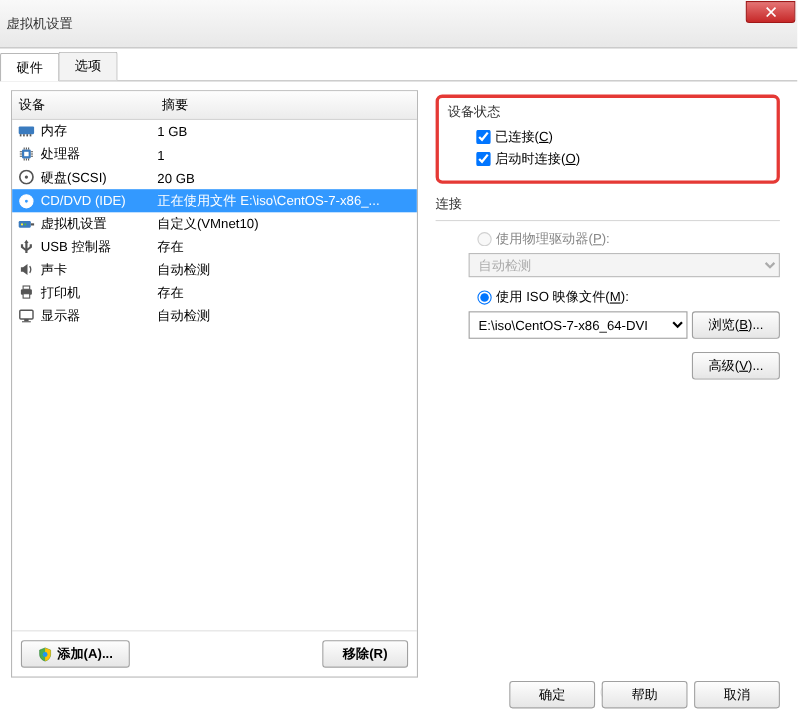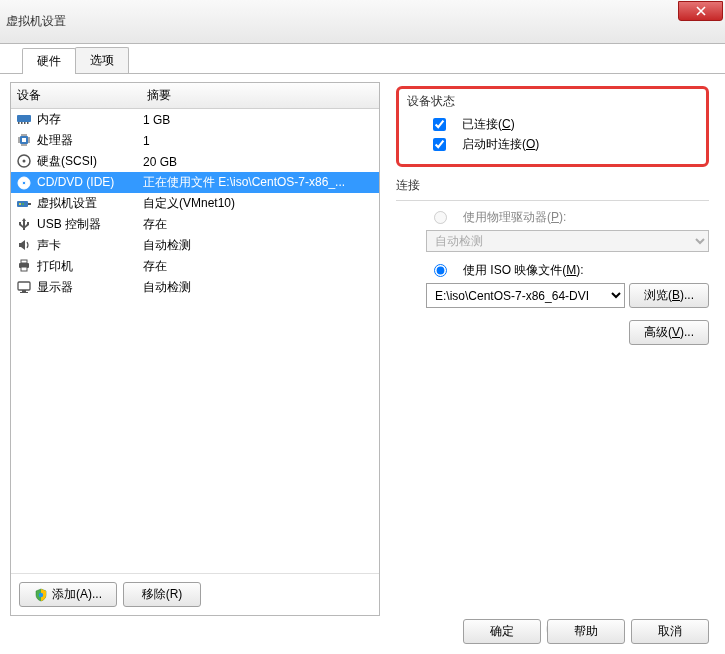--- a/index.html
+++ b/index.html
@@ -5,48 +5,48 @@
 * { box-sizing: border-box; margin: 0; padding: 0; }
 body { font-family: "Microsoft YaHei", "Segoe UI", Tahoma, sans-serif; font-size: 12px; background: #fff; width: 725px; height: 654px; overflow: hidden; position: relative; }
 
 
 .titlebar { height: 44px; background: linear-gradient(#f9f9f9,#e8e8e8); border-bottom: 1px solid #b8b8b8; display: flex; align-items: center; padding-left: 6px; position: relative; }
 .titlebar .title { color: #333; }
 .close-btn { position: absolute; right: 2px; top: 1px; width: 45px; height: 20px; background: linear-gradient(#e57373,#c62828); border: 1px solid #a01818; border-radius: 0 0 3px 3px; display: flex; align-items: center; justify-content: center; color: #fff; font-weight: bold; cursor: pointer; }
 .close-btn svg { width: 10px; height: 10px; }
 
 
-.tabs-wrap { height: 28px; padding-left: 22px; display:flex; align-items:flex-end; border-bottom: 1px solid #b8b8b8; margin-top:2px;}
+.tabs-wrap { height: 28px; padding-left: 0; display:flex; align-items:flex-end; border-bottom: 1px solid #b8b8b8; margin-top:2px;}
 .tab { padding: 4px 14px; border: 1px solid #b8b8b8; border-bottom: none; background: #f3f3f3; margin-right: -1px; cursor:pointer; border-radius:2px 2px 0 0;}
 .tab.active { background: #fff; position:relative; top:1px; }
 
 
 .content { display: flex; padding: 8px 10px; gap: 10px; height: 550px; }
 .left-panel { width: 370px; border: 1px solid #b8b8b8; display:flex; flex-direction:column; }
 .right-panel { flex: 1; padding: 4px 6px; }
 
 
 .list-header { display:flex; padding: 4px 6px; background: linear-gradient(#fdfdfd,#ececec); border-bottom:1px solid #d0d0d0;font-family:Liberation Serif, serif; }
 .list-header .col1 { width: 130px; }
 .list-body { flex:1; overflow:auto; }
 .row { display:flex; align-items:center; padding:2px 4px; cursor:pointer; }
 .row.selected { background: #3399ff; color:#fff; }
 .row .icon { width:18px; height:16px; display:flex; align-items:center; justify-content:center; margin-right:4px; flex-shrink:0;}
 .row .c1 { width: 128px; white-space:nowrap; overflow:hidden; text-overflow:ellipsis; display:flex; align-items:flex-start;}
 .row .c2 { flex:1; white-space:nowrap; overflow:hidden; text-overflow:ellipsis; }
 
 
-.left-btns { padding: 8px; display:flex; justify-content:flex-start; gap:6px; border-top:1px solid #e0e0e0; }
+.left-btns { padding: 8px; display:flex; justify-content:space-between; gap:6px; border-top:1px solid #e0e0e0;font-weight:bold; }
 .btn { padding: 3px 14px; background: linear-gradient(#fdfdfd,#e6e6e6); border:1px solid #a0a0a0; border-radius:3px; cursor:pointer; min-width:78px; text-align:center; display:inline-flex; align-items:center; justify-content:center; gap:4px;}
 
 
 .group { margin-bottom: 28px; }
 .group-title { color:#333; margin-bottom: 6px; }
 .group .inner { padding-left: 12px; }
-.checkbox-row, .radio-row { display:flex; align-items:center; gap:16px; margin:3px 0;padding-left:26px; }
+.checkbox-row, .radio-row { display:flex; align-items:center; gap:4px; margin:3px 0;padding-left:26px; }
 .checkbox-row input, .radio-row input { margin:0; }
 .underline { text-decoration: underline; }
 .highlight-box { border: 3px solid #e53935; border-radius: 6px; padding: 4px 8px 8px 8px; position:relative; margin-bottom:10px;}
 .combo { width: 100%; padding:2px 4px; border:1px solid #a0a0a0; background:#fff; font-family:inherit; font-size:12px;}
 .combo.disabled { background:#f0f0f0; color:#888; }
 .iso-row { display:flex; gap:4px; margin-top:4px; }
 .iso-row .combo { flex:1; }
 .adv-row { display:flex; justify-content:flex-end; margin-top:12px; }
 
 

